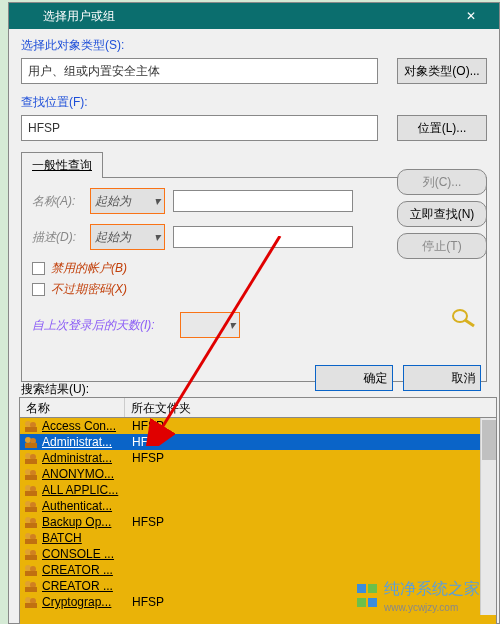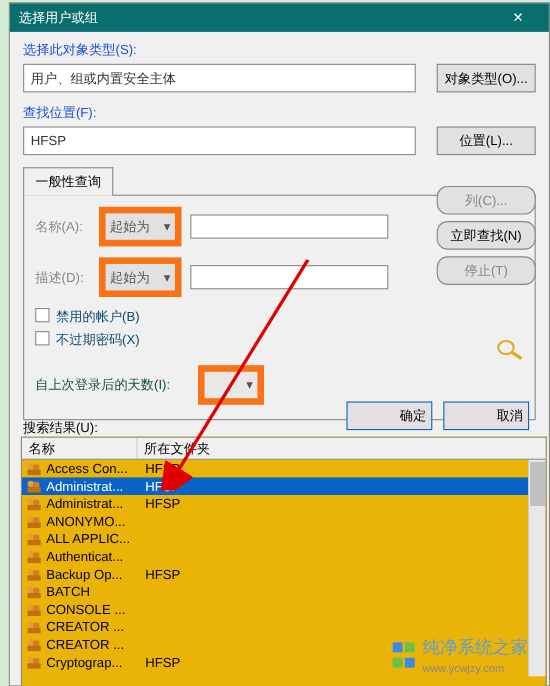--- a/index.html
+++ b/index.html
@@ -1,57 +1,57 @@
 <!DOCTYPE html>
 <html><head>
 <meta charset="utf-8">
 <style>
   * { box-sizing: border-box; font-family: "Microsoft YaHei", sans-serif; font-size: 12px; }
   body { margin:0; width:500px; height:624px; background:#d5ead5; position:relative; overflow:hidden; }
   .window { position:absolute; top:2px; left:8px; width:492px; height:622px; background:#f0f0f0; border:1px solid #888; }
   .titlebar { height:26px; background:#0b6e6e; color:#fff; display:flex; align-items:center; padding:0 8px; }
-  .titlebar .title { flex:1; }
+  .titlebar .title { flex:1;margin-left:26px; }
   .titlebar .close { width:40px; height:22px; text-align:center; line-height:22px; }
   .panel { padding:8px 12px 0 12px; }
   label.top { display:block; color:#1d4ed8; margin-bottom:4px; }
   .row { display:flex; gap:19px; margin-bottom:10px; }
   .txt { flex:1; height:26px; border:1px solid #888; background:#fff; padding:2px 6px; line-height:20px; color:#333; }
   .btn { width:90px; height:26px; border:1px solid #888; background:#e1e1e1; text-align:center; line-height:24px; cursor:pointer; }
 
   .tab-strip { margin:4px 0 0 12px; display:flex; }
   .tab { padding:4px 10px; border:1px solid #888; border-bottom:none; background:#f0f0f0; position:relative; top:1px; z-index:2; }
-  .tab.active { background:#f0f0f0; }
-  .tab-page { margin:0 12px 0 12px; border:1px solid #888; height:205px; background:#f0f0f0; padding:10px; position:relative; }
+  .tab.active { background:#f0f0f0;text-decoration:underline; }
+  .tab-page { margin:0 12px 0 12px; border:1px solid #888; height:205px; background:#f0f0f0; padding:10px; position:relative;font-style:italic; }
 
   .field-row { display:flex; align-items:center; gap:8px; margin-bottom:10px; }
   .field-row .lbl { width:50px; color:#888; }
-  .dd { width:75px; height:22px; border:6px solid #f97316; background:#e1e1e1; display:flex; align-items:center; padding:12px 4px; position:relative; color:#555; }
+  .dd { width:75px; height:22px; border:1px solid #f97316; background:#e1e1e1; display:flex; align-items:center; padding:12px 4px; position:relative; color:#555; }
   .dd .chev { position:absolute; right:4px; color:#555; }
   .inp { width:180px; height:22px; border:1px solid #888; background:#fff; }
-  .chk { display:flex; gap:6px; color:#0c4a6e; margin-bottom:4px; margin-left:0; }
+  .chk { display:flex; align-items:center; gap:6px; color:#c2410c; margin-bottom:4px; margin-left:0; }
   .chk .box { width:13px; height:13px; border:1px solid #888; background:#fff; }
 
   .right-btns { position:absolute; top:166px; right:12px; display:flex; flex-direction:column; gap:6px; }
   .right-btns .btn { width:90px;border-radius:10px; }
 
   .search-icon { position:absolute; right:10px; bottom:50px; }
 
   .bot-btns { position:absolute; top:362px; right:18px; display:flex; gap:10px; }
   .bot-btns .btn { width:78px; border:1px solid #0a64c8;padding-left:43px; }
 
   .results-lbl { position:absolute; top:378px; left:12px; }
   .list { position:absolute; top:394px; left:10px; width:478px; height:276px; border:1px solid #888; background:#eab308; }
   .list-head { height:20px; display:flex; background:#f0f0f0; border-bottom:1px solid #888; }
   .list-head div { padding:2px 6px; }
   .list-head .c1 { width:105px; border-right:1px solid #ccc; }
   .list-body { height:197px; overflow:hidden; position:relative; }
   .lr { height:16px; display:flex; align-items:center; padding-left:4px; }
   .lr .icon { width:14px; height:12px; margin-right:4px; position:relative; }
   .lr .icon svg { display:block; }
-  .lr .n { width:84px; overflow:hidden; text-overflow:ellipsis; white-space:nowrap; }
+  .lr .n { width:84px; overflow:hidden; text-overflow:ellipsis; white-space:nowrap;text-decoration:underline; }
   .lr .f { padding-left:6px; }
   .lr.sel { background:#0a64c8; color:#fff; }
   .lr.sel .n, .lr.sel .f { color:#fff; }
   .scroll { position:absolute; right:0; top:0; width:16px; height:197px; background:#e8e8e8; border-left:1px solid #ccc; }
   .thumb { width:14px; height:40px; background:#c0c0c0; margin-top:2px; margin-left:1px; }
 
   .arrow { position:absolute; top:236px; left:100px; pointer-events:none; z-index:10; }
   .watermark { position:absolute; bottom:10px; right:20px; color:#5c9ed8; font-size:14px; display:flex; align-items:center; gap:6px; z-index:20;justify-content:space-between; }
   .watermark .logo span { display:inline-block; width:9px; height:9px; margin:1px; }
 </style>
@@ -100,21 +100,21 @@
     </div>
     <div class="chk">
         <span class="box"></span>
         <span>禁用的帐户(B)</span>
       </div>
     <div class="chk">
         <span class="box"></span>
         <span>不过期密码(X)</span>
       </div>
     <div class="field-row" style="margin-top:14px">
-      <span style="width:140px; color:#14532d">自上次登录后的天数(I):</span>
+      <span style="width:140px; color:#8b5cf6">自上次登录后的天数(I):</span>
       <div class="dd" style="width:60px; background:#e8e8e8">
           <span class="chev">▾</span>
         </div>
     </div>
     <div class="search-icon">
       <svg width="26" height="20">
           <ellipse cx="10" cy="8" rx="7" ry="6" fill="none" stroke="#d8b020" stroke-width="2"></ellipse>
           <line x1="15" y1="12" x2="24" y2="18" stroke="#d8b020" stroke-width="3"></line>
         </svg>
     </div>

